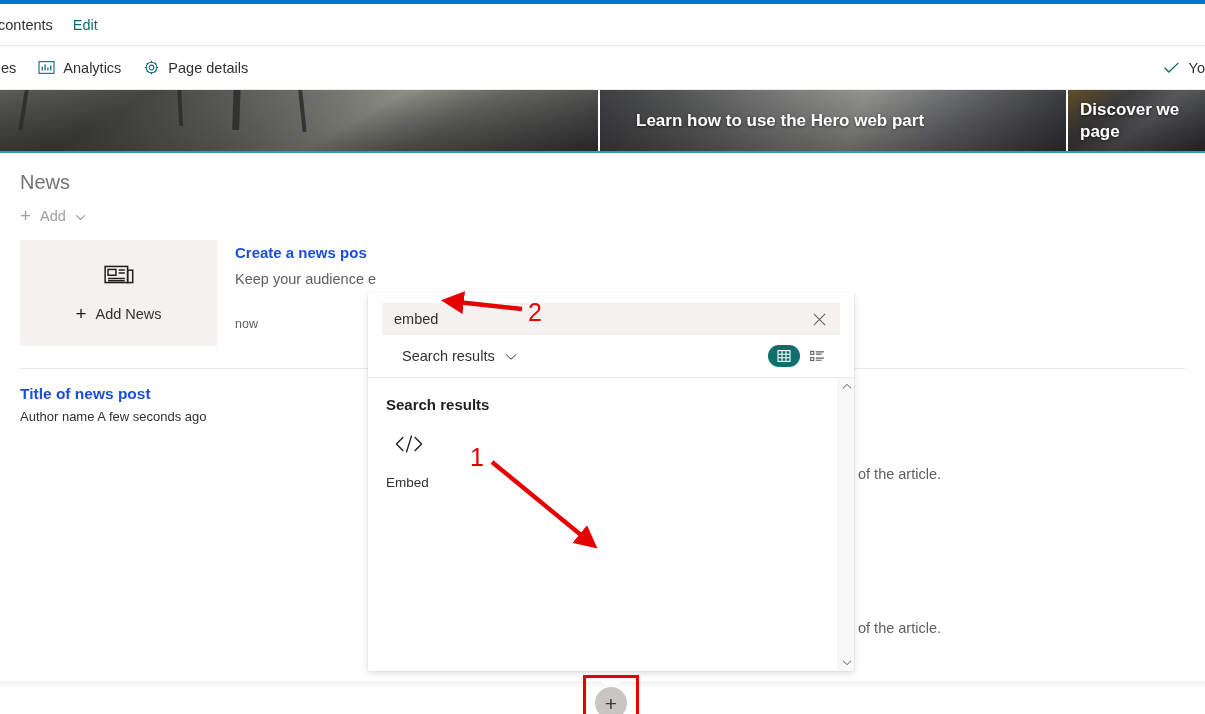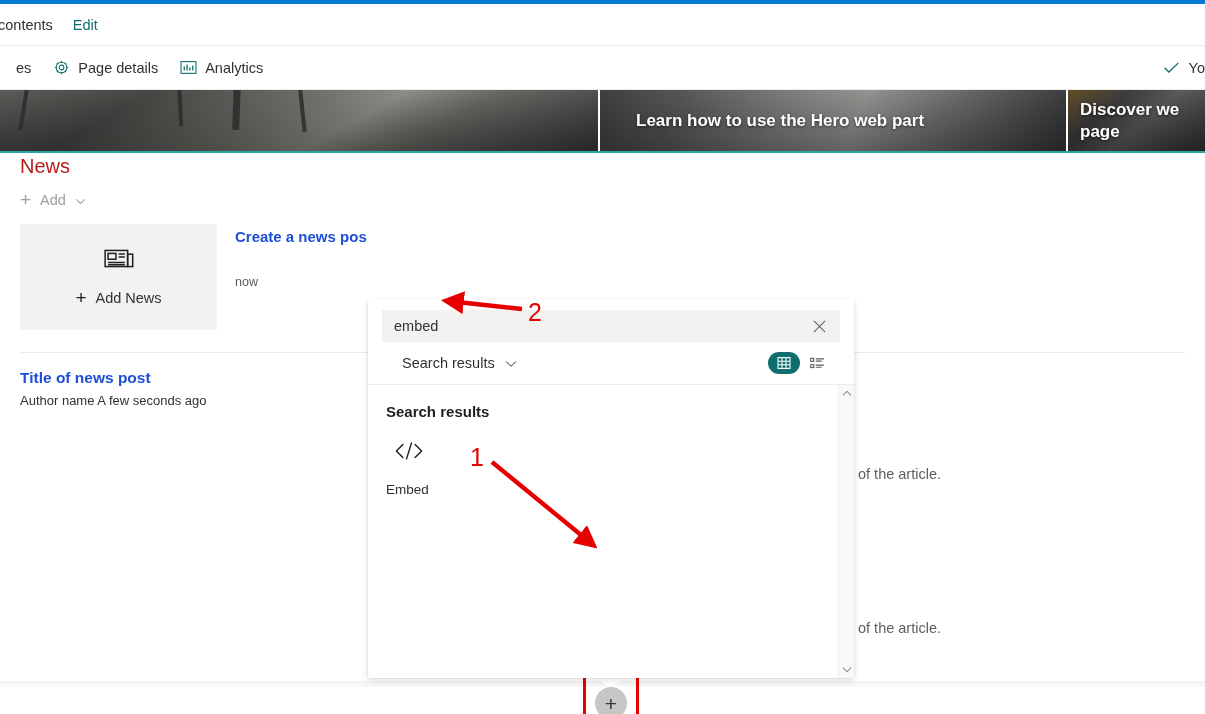--- a/index.html
+++ b/index.html
@@ -34,21 +34,21 @@
   .cmdbar {
     height: 44px; display: flex; align-items: center;
     background: #ffffff; border-bottom: 1px solid #edebe9;
     position: relative;
   }
   .cmd {
     display: flex; align-items: center; gap: 8px;
     padding: 0 11px; height: 44px; cursor: pointer;
     font-size: 14.5px; color: #323130; white-space: nowrap;
   }
-  .cmd.cut { padding-left: 16px; }
+  .cmd.cut { padding-left: 1px; }
   .cmd-icon { color: #0f6e6e; display: inline-flex; align-items: center; }
   .cmdbar-right {
     margin-left: auto; display: flex; align-items: center;
     gap: 9px; padding-right: 0px; font-size: 14.5px; color: #323130;
     white-space: nowrap; overflow: hidden;
   }
   .check-icon { color: #0f6e6e; display: inline-flex; }
 
   
   .hero {
@@ -81,22 +81,22 @@
   .hero-leg {
     position:absolute; background:#2b2b2b; width:4px; z-index:1; opacity:.85;
   }
 
   
   .canvas { position: relative; height: 585px; background: #fff; }
 
   .section { padding: 0 20px; position: relative; }
 
   .sec-title {
-    font-size: 20px; color: #b91c1c; font-weight: 400;
-    margin: 0; padding-top: 2px;
+    font-size: 20px; color: #737373; font-weight: 400;
+    margin: 0; padding-top: 18px;
   }
 
   .addlink {
     display: inline-flex; align-items: center; gap: 9px;
     color: #a19f9d; font-size: 14.5px; margin-top: 12px; cursor: pointer;
   }
   .plusglyph { font-size: 19px; line-height: 1; font-weight: 300; color:#a19f9d; }
 
   
   .news-row { display: flex; gap: 18px; margin-top: 14px; }
@@ -142,21 +142,21 @@
     background: #ffffff; z-index: 40;
     clip-path: polygon(0 0, 100% 0, 50% 100%);
   }
   .rule-above {
     position:absolute; left:0; top:528px; width:1205px; height:6px;
     background: linear-gradient(180deg,#f3f2f1,#fafafa); z-index:4;
   }
 
   
   .panel {
-    position: absolute; left: 368px; top: 147px;
+    position: absolute; left: 368px; top: 140px;
     width: 486px; height: 377px;
     background: #7dd3fc; z-index: 60;
     box-shadow: 0 3.2px 7.2px rgba(0,0,0,.132), 0 .6px 1.8px rgba(0,0,0,.108);
   }
   .panel-top { padding: 10px 14px 0 14px; background:#fff; }
   .searchbox {
     display:flex; align-items:center; background:#f3f2f1;
     height: 32px; padding: 0 8px 0 12px;
   }
   .searchbox input {
@@ -229,39 +229,39 @@
     <span>contents</span>
   </div>
   <div class="tab active">
     <span>Edit</span>
   </div>
 </div>
 
 <div class="cmdbar">
   <div class="cmd cut">
     <span>es</span>
+  </div>
+  <div class="cmd">
+    <span class="cmd-icon">
+      <svg width="17" height="15" viewBox="0 0 20 17" fill="none" stroke="currentColor" stroke-width="1.3">
+        <rect x="1.2" y="1.6" width="17.6" height="13.8"></rect>
+        <path d="M5 12V7.4M8.3 12V5M11.6 12V8.6M15 12V6.2" stroke-width="1.5"></path>
+      </svg>
+    </span>
+    <span>Analytics</span>
   </div>
   <div class="cmd">
     <span class="cmd-icon">
       <svg width="17" height="17" viewBox="0 0 20 20" fill="none" stroke="currentColor" stroke-width="1.2">
         <circle cx="10" cy="10" r="2.8"></circle>
         <path d="M10 2.2v2.1M10 15.7v2.1M2.2 10h2.1M15.7 10h2.1M4.5 4.5l1.5 1.5M14 14l1.5 1.5M15.5 4.5L14 6M6 14l-1.5 1.5"></path>
         <circle cx="10" cy="10" r="6.3"></circle>
       </svg>
     </span>
     <span>Page details</span>
-  </div>
-  <div class="cmd">
-    <span class="cmd-icon">
-      <svg width="17" height="15" viewBox="0 0 20 17" fill="none" stroke="currentColor" stroke-width="1.3">
-        <rect x="1.2" y="1.6" width="17.6" height="13.8"></rect>
-        <path d="M5 12V7.4M8.3 12V5M11.6 12V8.6M15 12V6.2" stroke-width="1.5"></path>
-      </svg>
-    </span>
-    <span>Analytics</span>
   </div>
 
   <div class="cmdbar-right">
     <span class="check-icon">
       <svg width="17" height="13" viewBox="0 0 18 14" fill="none" stroke="currentColor" stroke-width="1.4">
         <path d="M1.5 7.3l4.7 4.6L16.4 2"></path>
       </svg>
     </span>
     <span>Yo</span>
   </div>
@@ -310,20 +310,21 @@
           </svg>
         </span>
         <div class="addnews">
           <span class="plusglyph" style="color:#201f1e;">+</span>
           <span>Add News</span>
         </div>
       </div>
 
       <div class="news-body">
         <p class="news-h">Create a news pos</p>
+        <p class="news-p">Keep your audience e</p>
         <div class="news-meta">now</div>
       </div>
     </div>
 
     <div class="hr"></div>
 
     <div class="news2">
       <p class="news-h">Title of news post</p>
       <div class="byline">
         <b>Author name</b>

